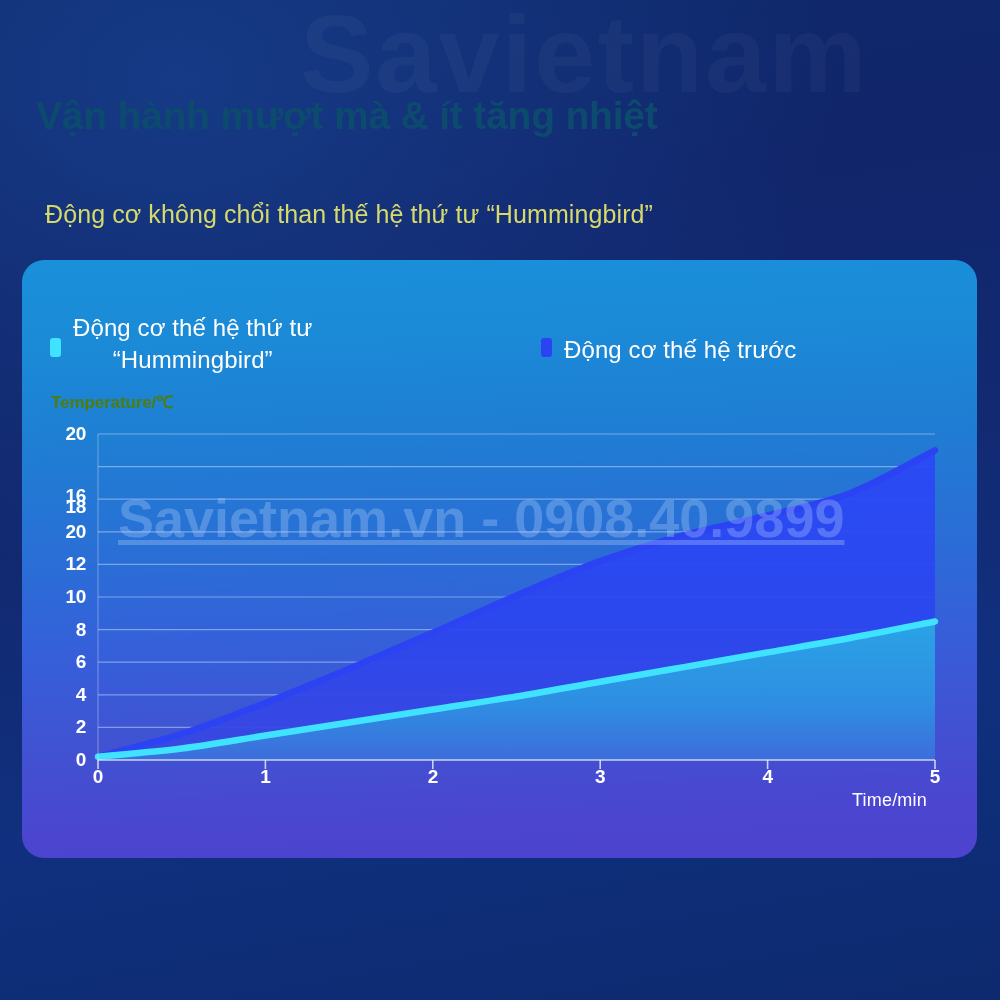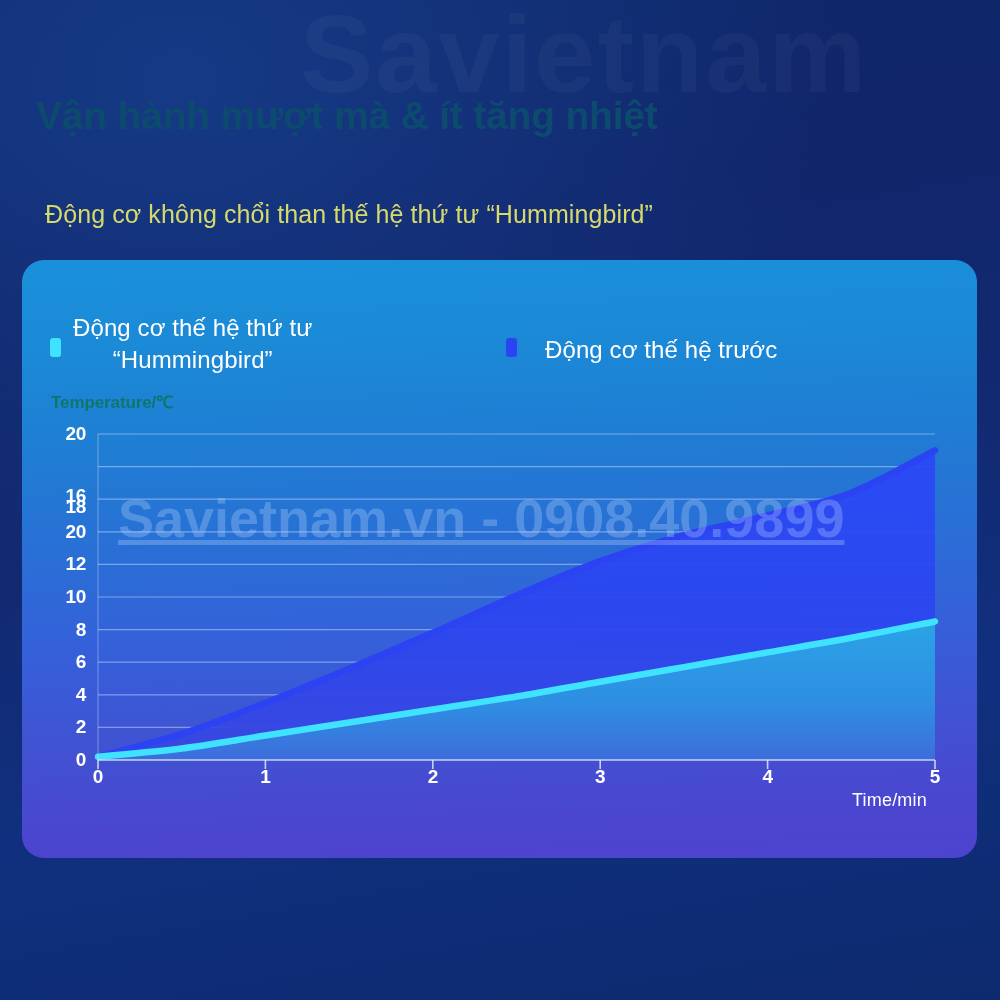--- a/index.html
+++ b/index.html
@@ -37,33 +37,33 @@
     position:absolute; left:22px; top:260px; width:955px; height:598px;
     border-radius:22px; overflow:hidden;
     background:linear-gradient(178deg,
         #1a90da 0%, #1b8ad7 14%, #1f7ed3 30%,
         #2a6ed6 48%, #3560da 62%, #4152d2 78%, #4b45cf 92%, #4d43ce 100%);
   }
 
   
   .legend-item{ position:absolute; display:flex; align-items:flex-start; }
   #legend-new{ left:50px; top:312px;text-align:center; }
-  #legend-old{ left:506px; top:334px;gap:16px; }
+  #legend-old{ left:541px; top:334px; }
   .legend-swatch{ width:11px; height:19px; border-radius:3px; flex:0 0 auto; margin-top:26px; }
   #legend-new .legend-swatch{ background:#3fe3ff; }
   #legend-old .legend-swatch{ background:#2b43f2; margin-top:4px; }
   .legend-label{
     margin-left:12px; color:#ffffff; font-size:24px; font-weight:400;
     line-height:1.35; white-space:pre-line; letter-spacing:0.1px;
   }
 
   
   #y-axis-title{
     position:absolute; left:51px; top:390px;
-    color:#0f766e; font-size:17px; font-weight:700; letter-spacing:-0.1px;
+    color:#4d7c0f; font-size:17px; font-weight:700; letter-spacing:-0.1px;
   }
   #x-axis-title{
     position:absolute; left:852px; top:790px;
     color:#ffffff; font-size:18px; font-weight:400; letter-spacing:0.2px;
   }
 
   
   #plot{ position:absolute; left:0; top:0; width:1000px; height:1000px; pointer-events:none; }
 
   

